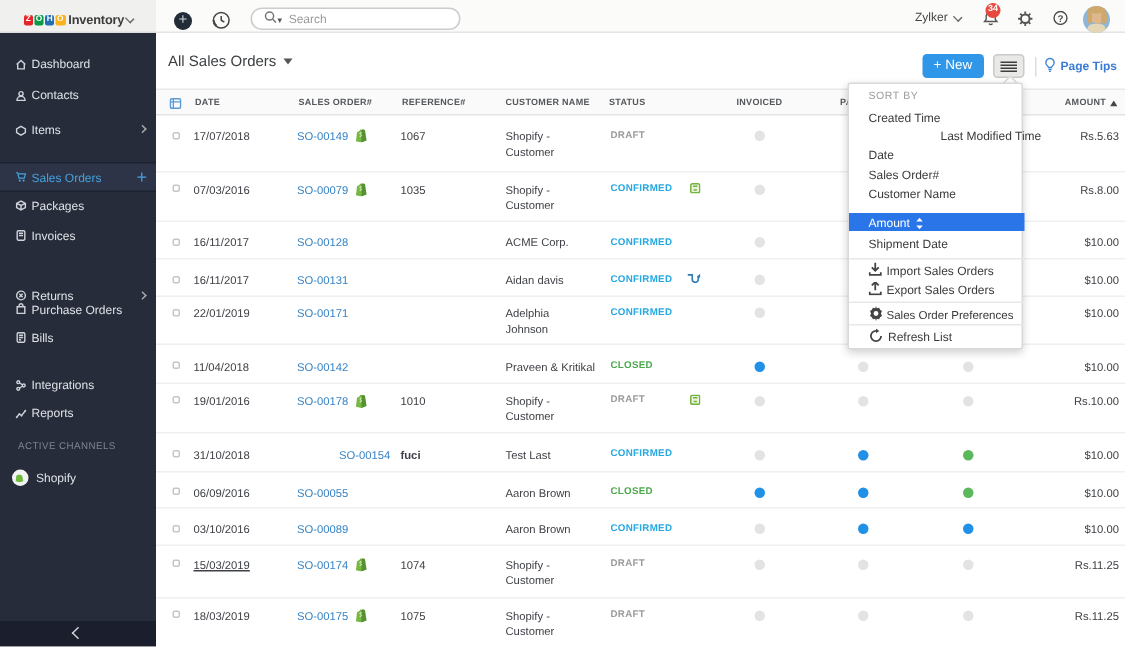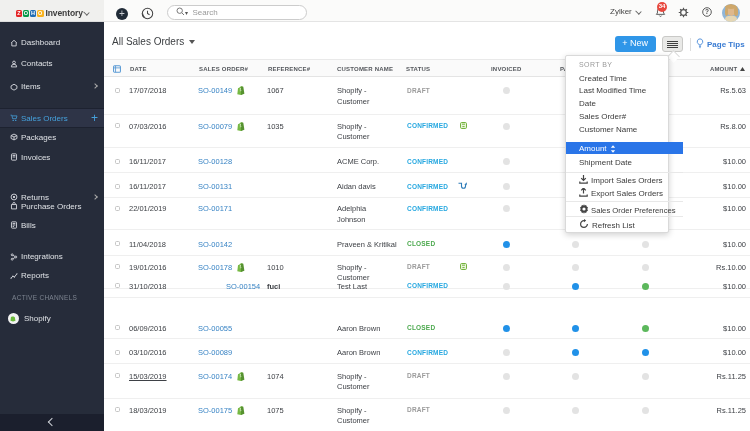--- a/index.html
+++ b/index.html
@@ -45,21 +45,21 @@
 .st-x { color:#4ca94e; font-size:6.5px; font-weight:bold; letter-spacing:.2px; }
 .dot { position:absolute; width:7px; height:7px; border-radius:50%; }
 .dg { background:#e3e3e3; }
 .db { background:#2191e8; }
 .dgr { background:#5cb85c; }
 .amt { position:absolute; right:4px; font-size:7.5px; color:#3e4146; text-align:right; }
 .cb { position:absolute; left:10.5px; width:5px; height:5px; border:1px solid #c5c5c5; border-radius:1.5px; background:#fff; }
 .shbag { position:absolute; }
 
 
-#dd { position:absolute; left:565px; top:55px; width:104px; height:178px; background:#fff; border:1px solid #d9d9d9; border-radius:2px; box-shadow:0 2px 6px rgba(0,0,0,.18); }
+#dd { position:absolute; left:565px; top:55px; width:117px; height:178px; background:#fff; border:1px solid #d9d9d9; border-radius:2px; box-shadow:0 2px 6px rgba(0,0,0,.18); }
 #ddnotch { position:absolute; left:669px; top:52px; width:9px; height:9px; background:#fff; border-left:1px solid #d9d9d9; border-top:1px solid #d9d9d9; transform:rotate(45deg); }
 .ddi { position:absolute; left:13px; font-size:8px; color:#3a3a3a; white-space:nowrap; }
 .ddsep { position:absolute; left:0; width:117px; height:1px; background:#e8e8e8; }
 #ddamt { position:absolute; left:0; top:85.5px; width:117px; height:12px; background:#2a75e8; }
 </style>
 </head>
 <body>
 <div id="stage">
 
   <div id="topbar"></div>
@@ -339,21 +339,21 @@
         <div class="cell st-d" style="left:303px; top:7.1px;">DRAFT</div>
         <svg class="abs" style="left:355.5px; top:7.3px;" width="7" height="7" viewBox="0 0 7 7">
           <rect x=".5" y=".5" width="6" height="6" rx="1.2" fill="#eaf4dd" stroke="#74b33e" stroke-width="1"></rect>
           <path d="M2 2.2h3M2.4 4.6h2.2" stroke="#74b33e" stroke-width="1"></path>
         </svg>
         <div class="dot dg" style="left:398.5px; top:7.5px;"></div>
         <div class="dot dg" style="left:468px; top:7.5px;"></div>
         <div class="dot dg" style="left:537.5px; top:7.5px;"></div>
         <div class="amt" style="top:6.6px;">Rs.10.00</div>
       </div>
-      <div class="row" style="top:272px; height:26px;padding-left:20px;">
+      <div class="row" style="top:289px; height:26px;padding-left:20px;">
         <div class="cb" style="top:11.25px;"></div>
         <div class="cell" style="left:25px; top:9.65px;">31/10/2018</div>
         <div class="cell so" style="left:94px; top:9.65px;margin-left:28px;">SO-00154</div>
         <div class="cell" style="left:163px; top:9.65px;font-weight:bold;">fuci</div>
         <div class="cell" style="left:233px; top:9.65px;">Test Last</div>
         <div class="cell st-c" style="left:303px; top:10.15px;">CONFIRMED</div>
         <div class="dot dg" style="left:398.5px; top:10.55px;"></div>
         <div class="dot db" style="left:468px; top:10.55px;"></div>
         <div class="dot dgr" style="left:537.5px; top:10.55px;"></div>
         <div class="amt" style="top:9.65px;">$10.00</div>
@@ -415,21 +415,21 @@
         <div class="dot dg" style="left:468px; top:7.5px;"></div>
         <div class="dot dg" style="left:537.5px; top:7.5px;"></div>
         <div class="amt" style="top:6.6px;">Rs.11.25</div>
       </div>
     </div>
 
   <div id="ddnotch"></div>
   <div id="dd">
     <div class="ddi" style="top:5px; color:#9a9a9a; font-size:7px; letter-spacing:.4px;">SORT BY</div>
     <div class="ddi" style="top:17.5px;">Created Time</div>
-    <div class="ddi" style="top:30px;">Last Modified Time</div>
+    <div class="ddi" style="top:30px;margin-left:48px;">Last Modified Time</div>
     <div class="ddi" style="top:43px;">Date</div>
     <div class="ddi" style="top:56px;">Sales Order#</div>
     <div class="ddi" style="top:69px;">Customer Name</div>
     <div id="ddamt"></div>
     <div class="ddi" style="top:87.5px; color:#fff;">Amount</div>
     <svg class="abs" style="left:44px; top:89px;" width="6" height="8" viewBox="0 0 7 9">
         <path d="M3.5 0L6 3H1z" fill="#fff"></path>
         <path d="M3.5 9L6 6H1z" fill="#fff"></path>
       </svg>
     <div class="ddi" style="top:101.5px;">Shipment Date</div>

